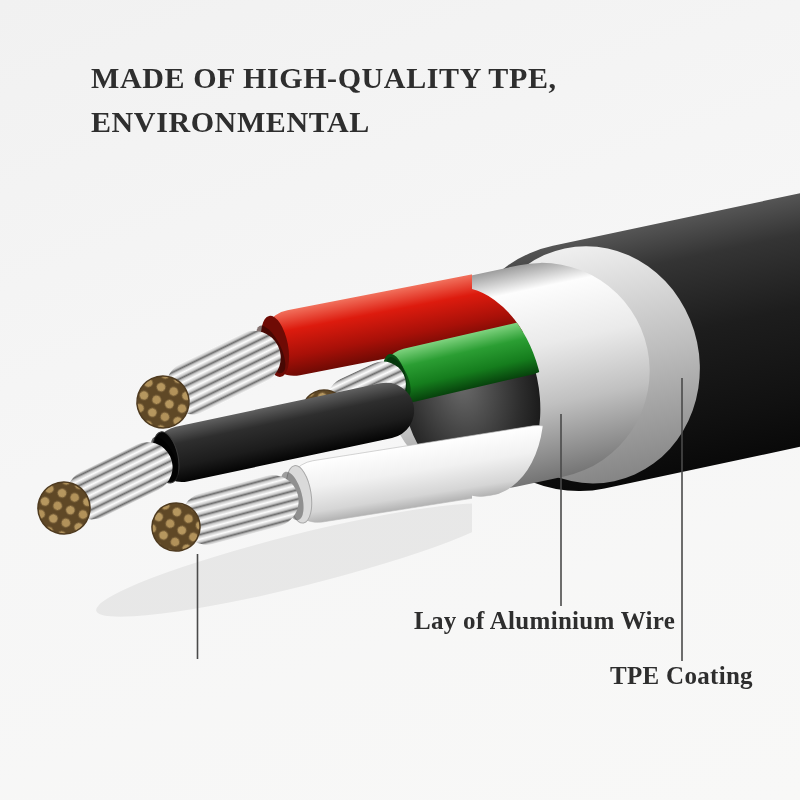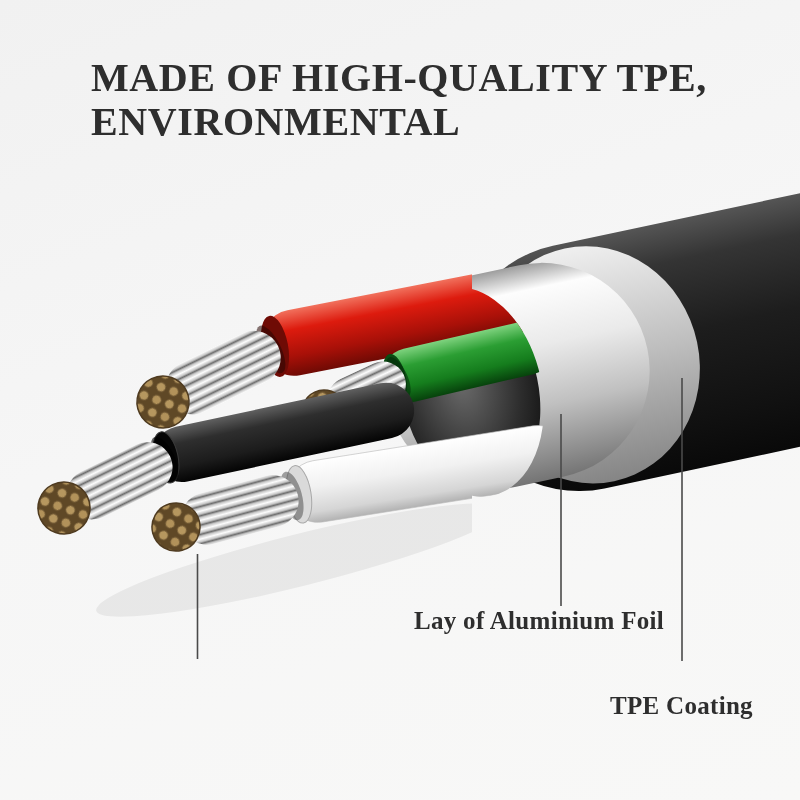--- a/index.html
+++ b/index.html
@@ -3,31 +3,31 @@
 <meta charset="utf-8">
 <style>
   html,body{margin:0;padding:0;}
   .stage{
     position:relative;width:800px;height:800px;overflow:hidden;
     background:linear-gradient(160deg,#f1f1f1 0%,#f6f6f6 45%,#f8f8f7 100%);
     font-family:"Liberation Serif","DejaVu Serif",serif;
   }
   .headline{
     position:absolute;left:91px;top:56px;width:680px;
-    font-size:40px;line-height:44px;font-weight:700;letter-spacing:.6px;
+    font-size:30px;line-height:44px;font-weight:700;letter-spacing:.6px;
     color:var(--color-text,#2e2e2e);
   }
   .cable-svg{position:absolute;left:0;top:0;}
   .callout{
     position:absolute;font-size:25px;font-weight:700;letter-spacing:.3px;
     color:var(--color-text,#2a2a2a);white-space:nowrap;
   }
   .callout.tinned{left:90px;top:660px;}
   .callout.foil{left:414px;top:607px;}
-  .callout.tpe{left:610px;top:692px;}
+  .callout.tpe{left:610px;top:662px;}
 </style>
 </head>
 <body>
 
 <div class="stage">
 
   <div class="headline">
     <div>MADE OF HIGH-QUALITY TPE, ENVIRONMENTAL</div>
   </div>
 
@@ -160,16 +160,16 @@
       </g>
     </g>
 
     <g stroke="var(--color-leader-line,#4a4a4a)" stroke-width="1.6">
       <line x1="197.5" y1="554" x2="197.5" y2="659"></line>
       <line x1="561" y1="414" x2="561" y2="606"></line>
       <line x1="682" y1="378" x2="682" y2="661"></line>
     </g>
   </svg>
 
-  <div class="callout foil">Lay of Aluminium Foil</div>
+  <div class="callout foil">Lay of Aluminium Wire</div>
   <div class="callout tpe">TPE Coating</div>
 
 </div>
 
 </body></html>

